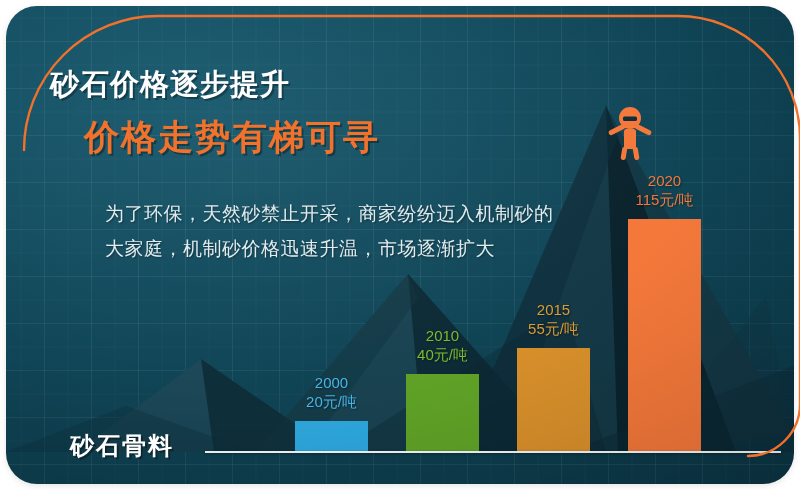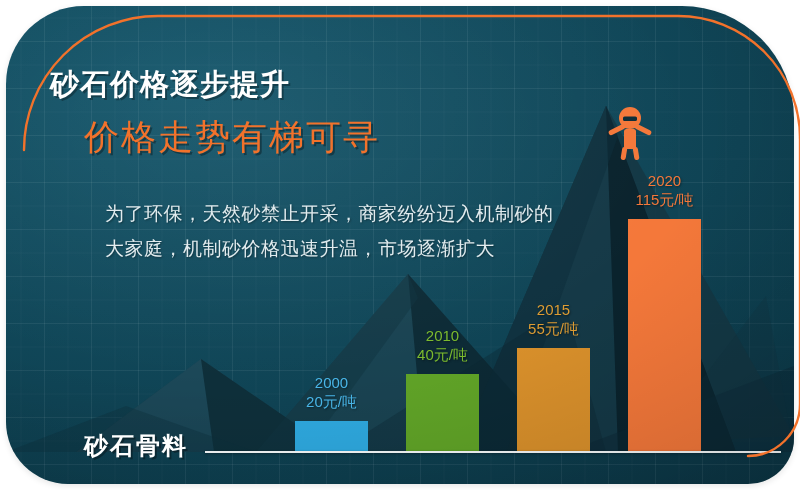--- a/index.html
+++ b/index.html
@@ -37,20 +37,21 @@
     width: 788px;
     height: 478px;
     border-top-left-radius: 78px;
     border-top-right-radius: 112px;
     border-bottom-left-radius: 62px;
     border-bottom-right-radius: 46px;
     overflow: hidden;
     background:
       radial-gradient(120% 110% at 22% 18%, #14566b 0%, #11495b 42%, #0d3d4d 78%, #0b3443 100%);
     box-shadow: 0 2px 6px rgba(0,0,0,0.10);
+    border-radius: 31px;
   }
 
   
   .grid {
     position: absolute;
     inset: 0;
     background-image:
       linear-gradient(to right, rgba(255,255,255,0.042) 1px, transparent 1px),
       linear-gradient(to bottom, rgba(255,255,255,0.042) 1px, transparent 1px);
     background-size: 47px 47px;
@@ -88,41 +89,41 @@
     color: #ffffff;
     letter-spacing: 1px;
     text-shadow: 2px 2px 0 rgba(0,0,0,0.30);
     white-space: nowrap;
   }
   .headline2 {
     position: absolute;
     left: 78px;
     top: 108px;
     font-size: 35px;
-    font-weight: normal;
+    font-weight: bold;
     color: #f2722b;
     letter-spacing: 2px;
     text-shadow: 2px 2px 0 rgba(0,0,0,0.33);
     white-space: nowrap;
   }
   .body-copy {
     position: absolute;
     left: 55px;
     top: 190px;
     width: 455px;
     font-size: 19px;
     line-height: 35px;
     color: #e2ecef;
     letter-spacing: 0.5px;
     text-shadow: 1px 1px 2px rgba(0,0,0,0.35);
     margin-left: 44px;
   }
   .brand {
     position: absolute;
-    left: 78px;
+    left: 64px;
     top: 424px;
     font-size: 24px;
     font-weight: bold;
     color: #ffffff;
     letter-spacing: 2px;
     text-shadow: 2px 2px 0 rgba(0,0,0,0.33);
     white-space: nowrap;
   }
 
   

